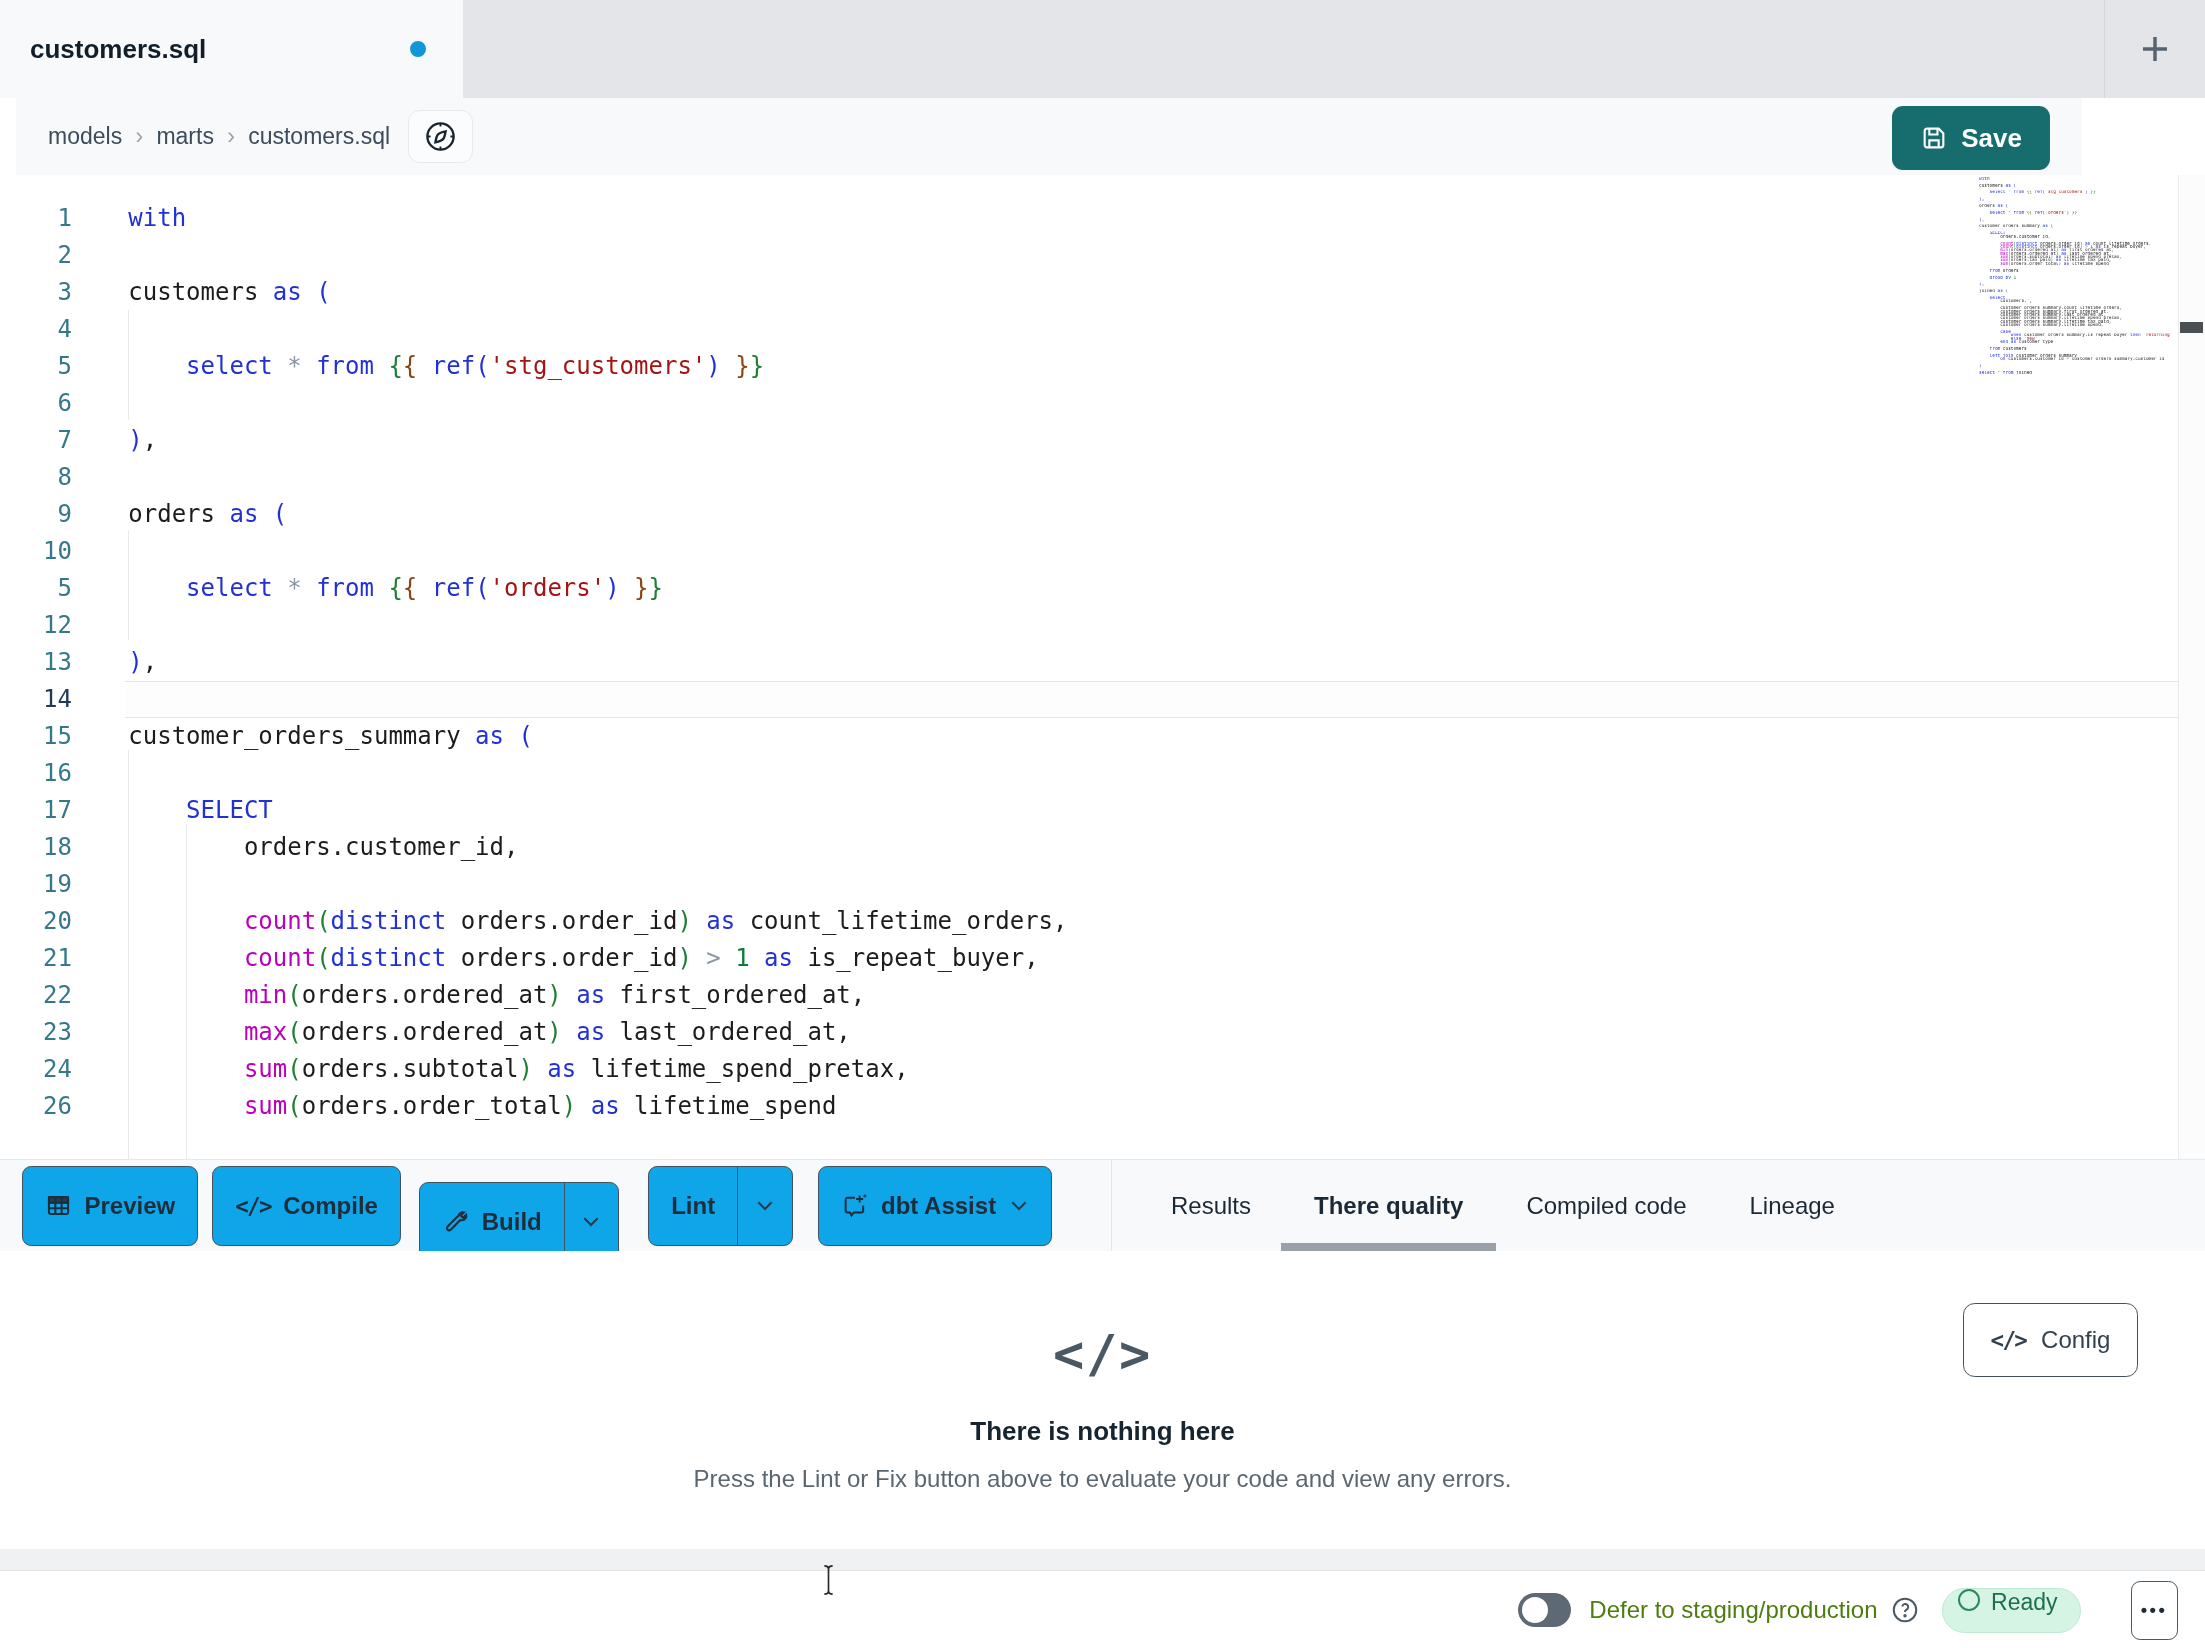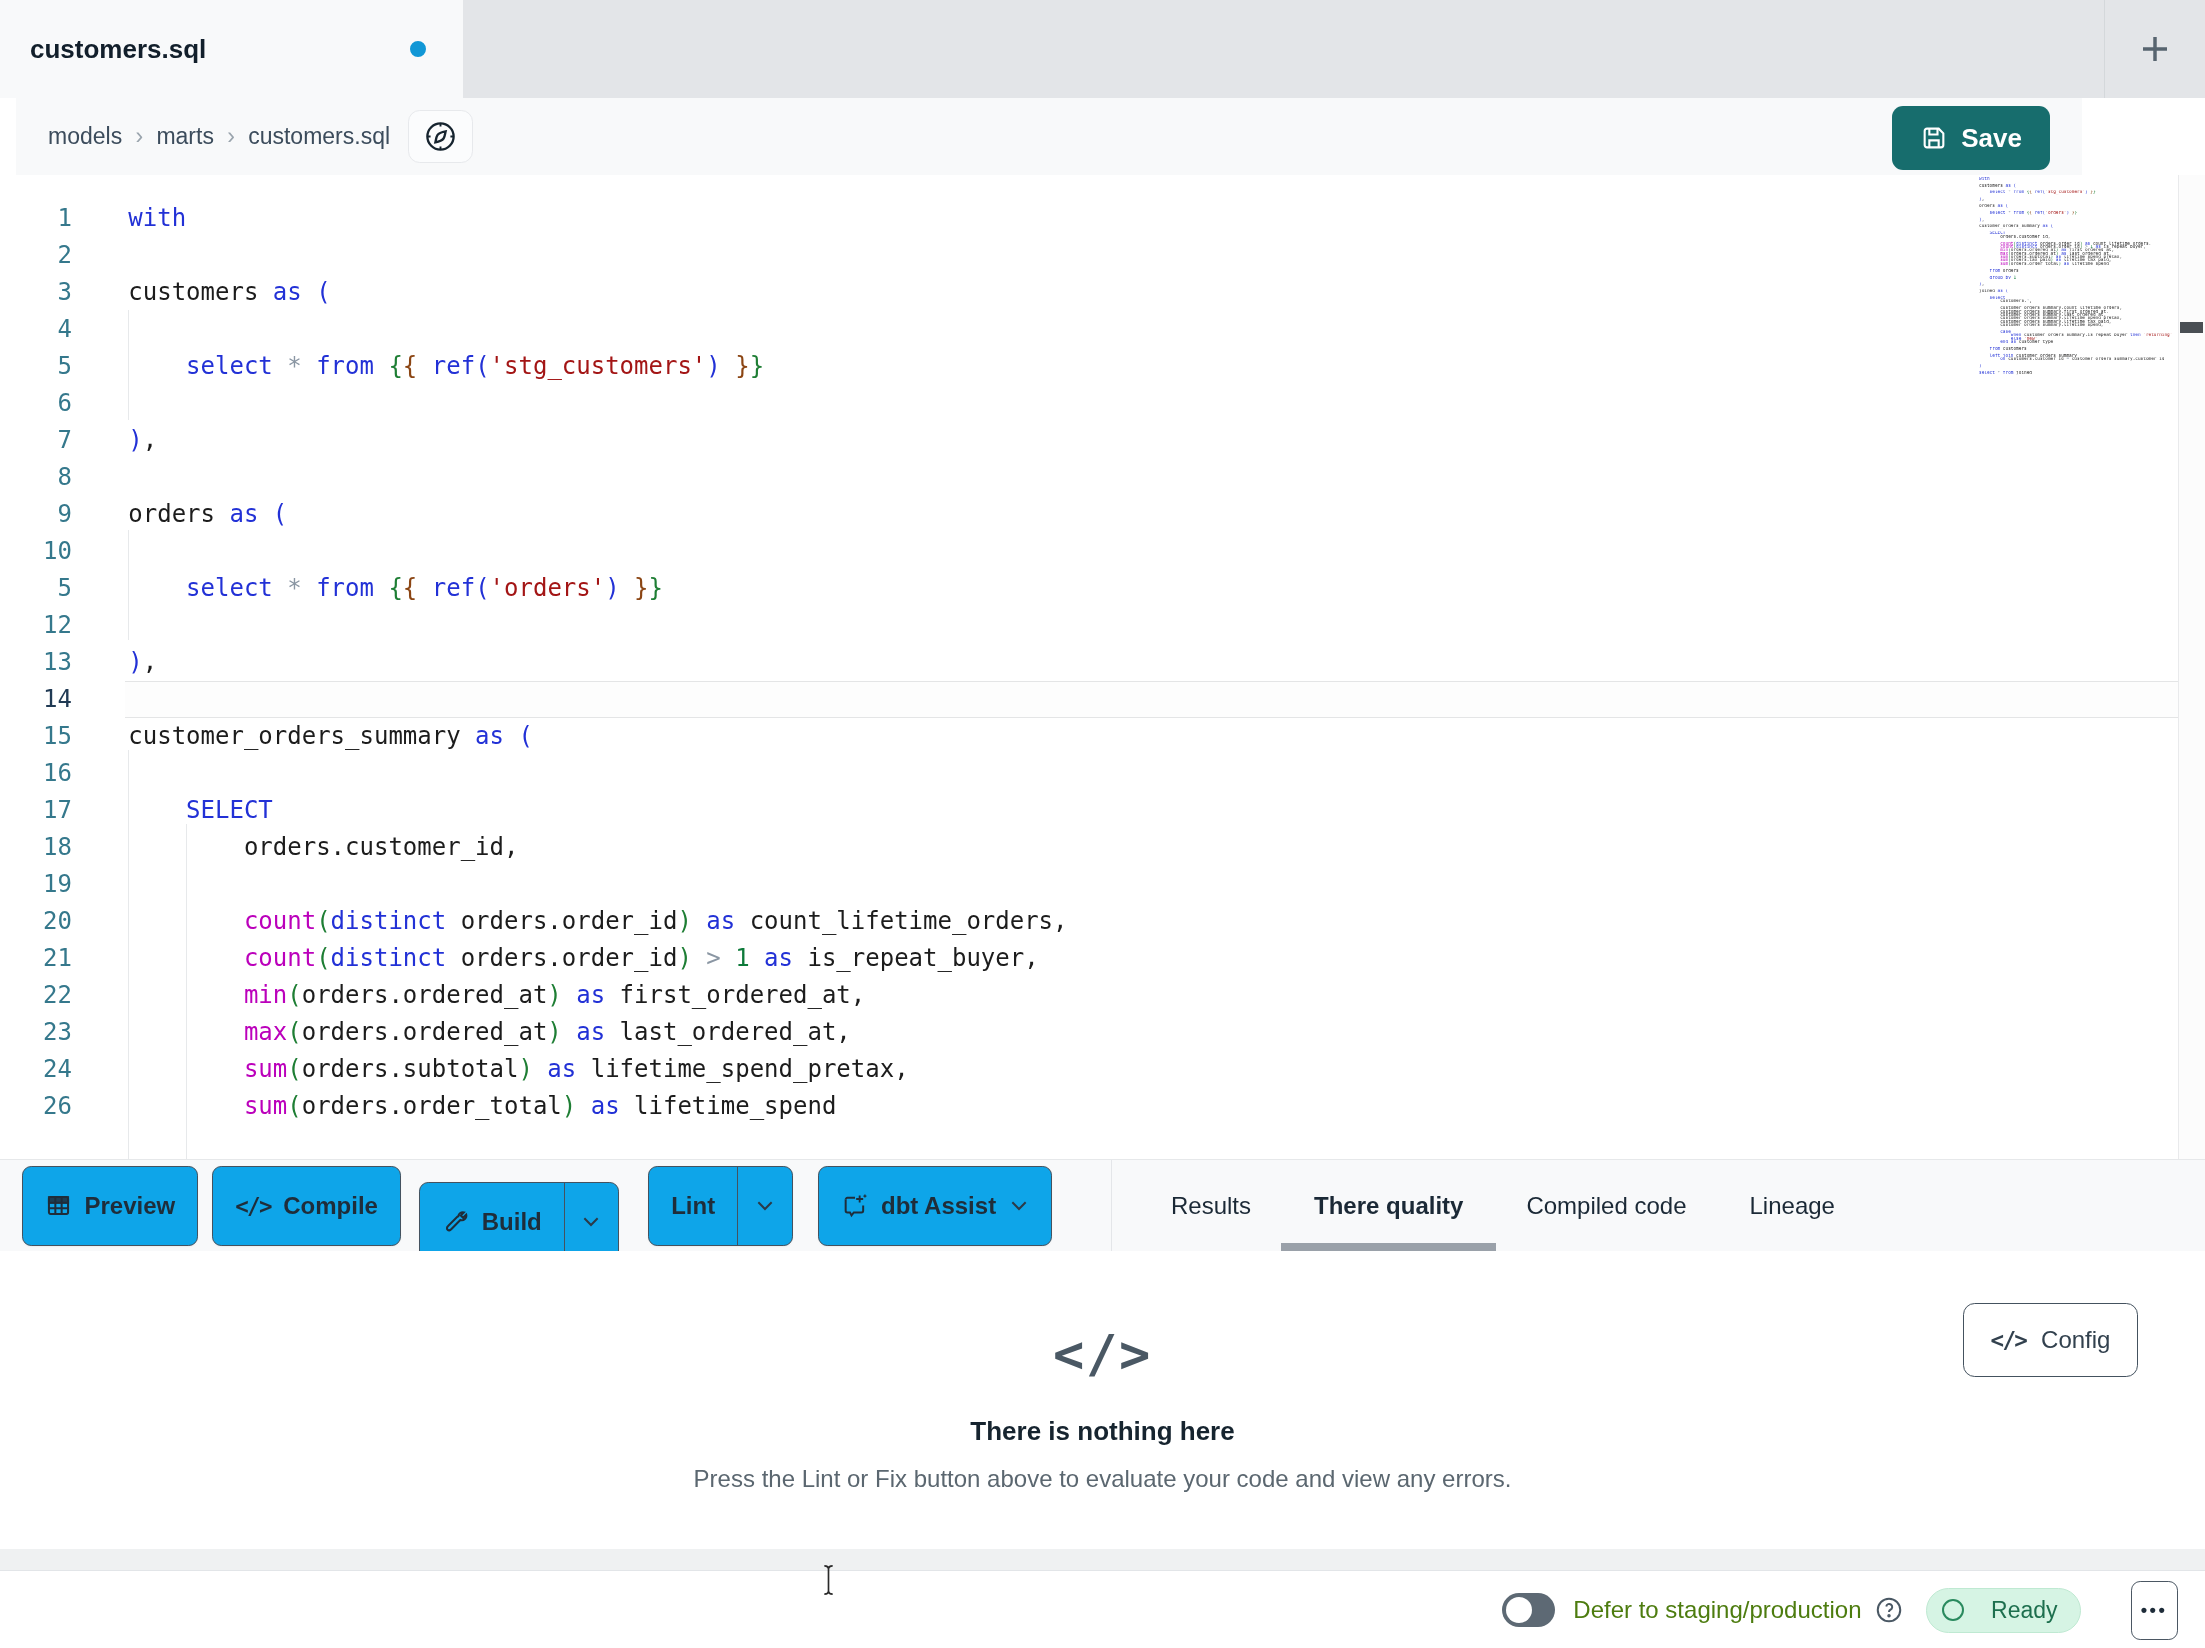--- a/index.html
+++ b/index.html
@@ -77,21 +77,21 @@
     gap:15px; font-size:24px; color:#32414e; font-family:"Liberation Sans", sans-serif; cursor:pointer; }
   .scroll-strip { position:absolute; left:0; top:1549px; width:2205px; height:22px; background:#eff1f2; border-bottom:0.8px solid #e2e5e8; }
   
   .statusbar { position:absolute; left:0; top:1571px; width:2205px; height:78px; background:#ffffff;
     display:flex; align-items:center; justify-content:flex-end; }
   .toggle { width:53px; height:34px; background:#5d6974; border-radius:833px; position:relative; cursor:pointer; }
   .toggle-knob { position:absolute; left:4.2px; top:4.2px; width:26px; height:26px; background:#ffffff; border-radius:50%; }
   .defer-label { margin-left:18.3px; font-size:24px; color:#4d7c0f; }
   .help-icn { margin-left:12.5px; cursor:pointer; display:flex; }
   .ready-pill { margin-left:22px; height:45px; padding:0 22px 0 15px; background:#d6f4e4; border:0.8px solid #bfe9d2;
-    border-radius:833px; display:flex; align-items:center; gap:27px; cursor:pointer; }
+    border-radius:833px; display:flex; align-items:flex-start; gap:11px; cursor:pointer; }
   .ready-ring { width:22px; height:22px; border:2.5px solid #2a8a5e; border-radius:50%; }
   .ready-text { font-size:23px; color:#1d6f4e; }
   .more-btn { margin-left:50px; margin-right:27.5px; width:47px; height:59px; background:#ffffff; border:1.7px solid #4b5763;
     border-radius:9.2px; display:flex; align-items:center; justify-content:center; cursor:pointer; }
   .more-dots { color:#1e2c39; font-size:18.3px; letter-spacing:2.5px; font-weight:700; }
   .ibeam { position:absolute; left:821px; top:1564px; }
   svg { display:block; }
 </style>
 </head>
 <body>

